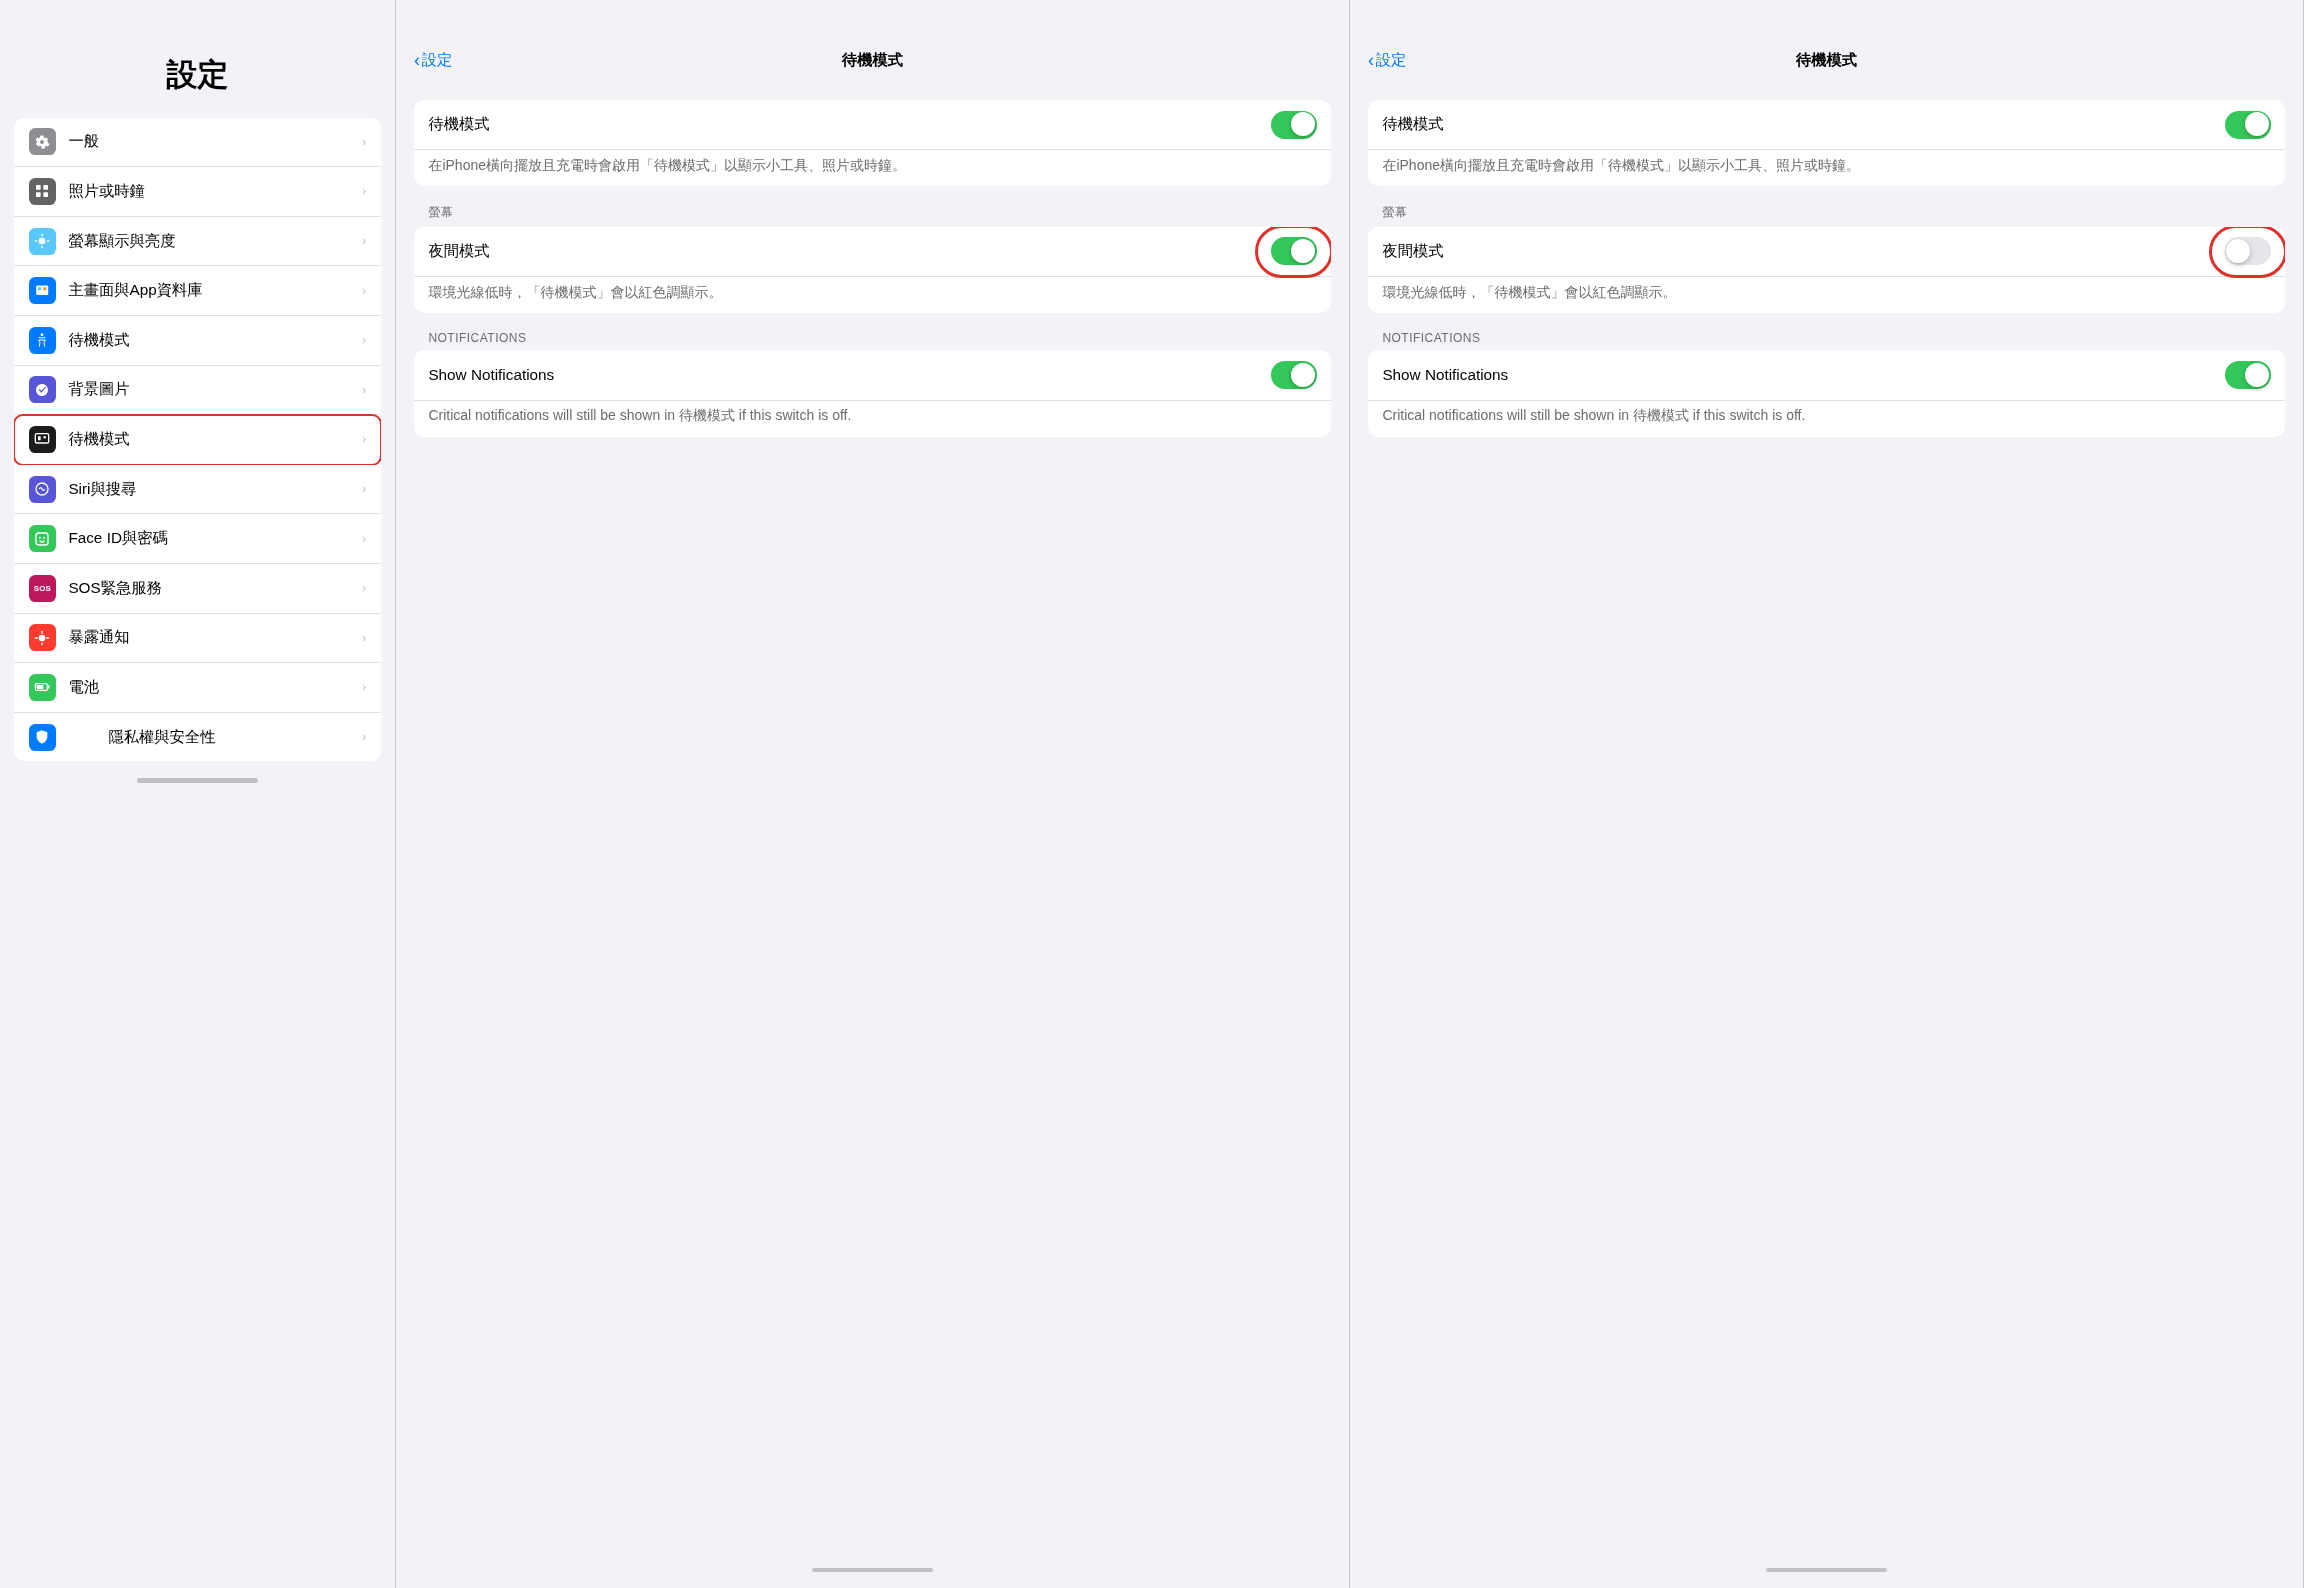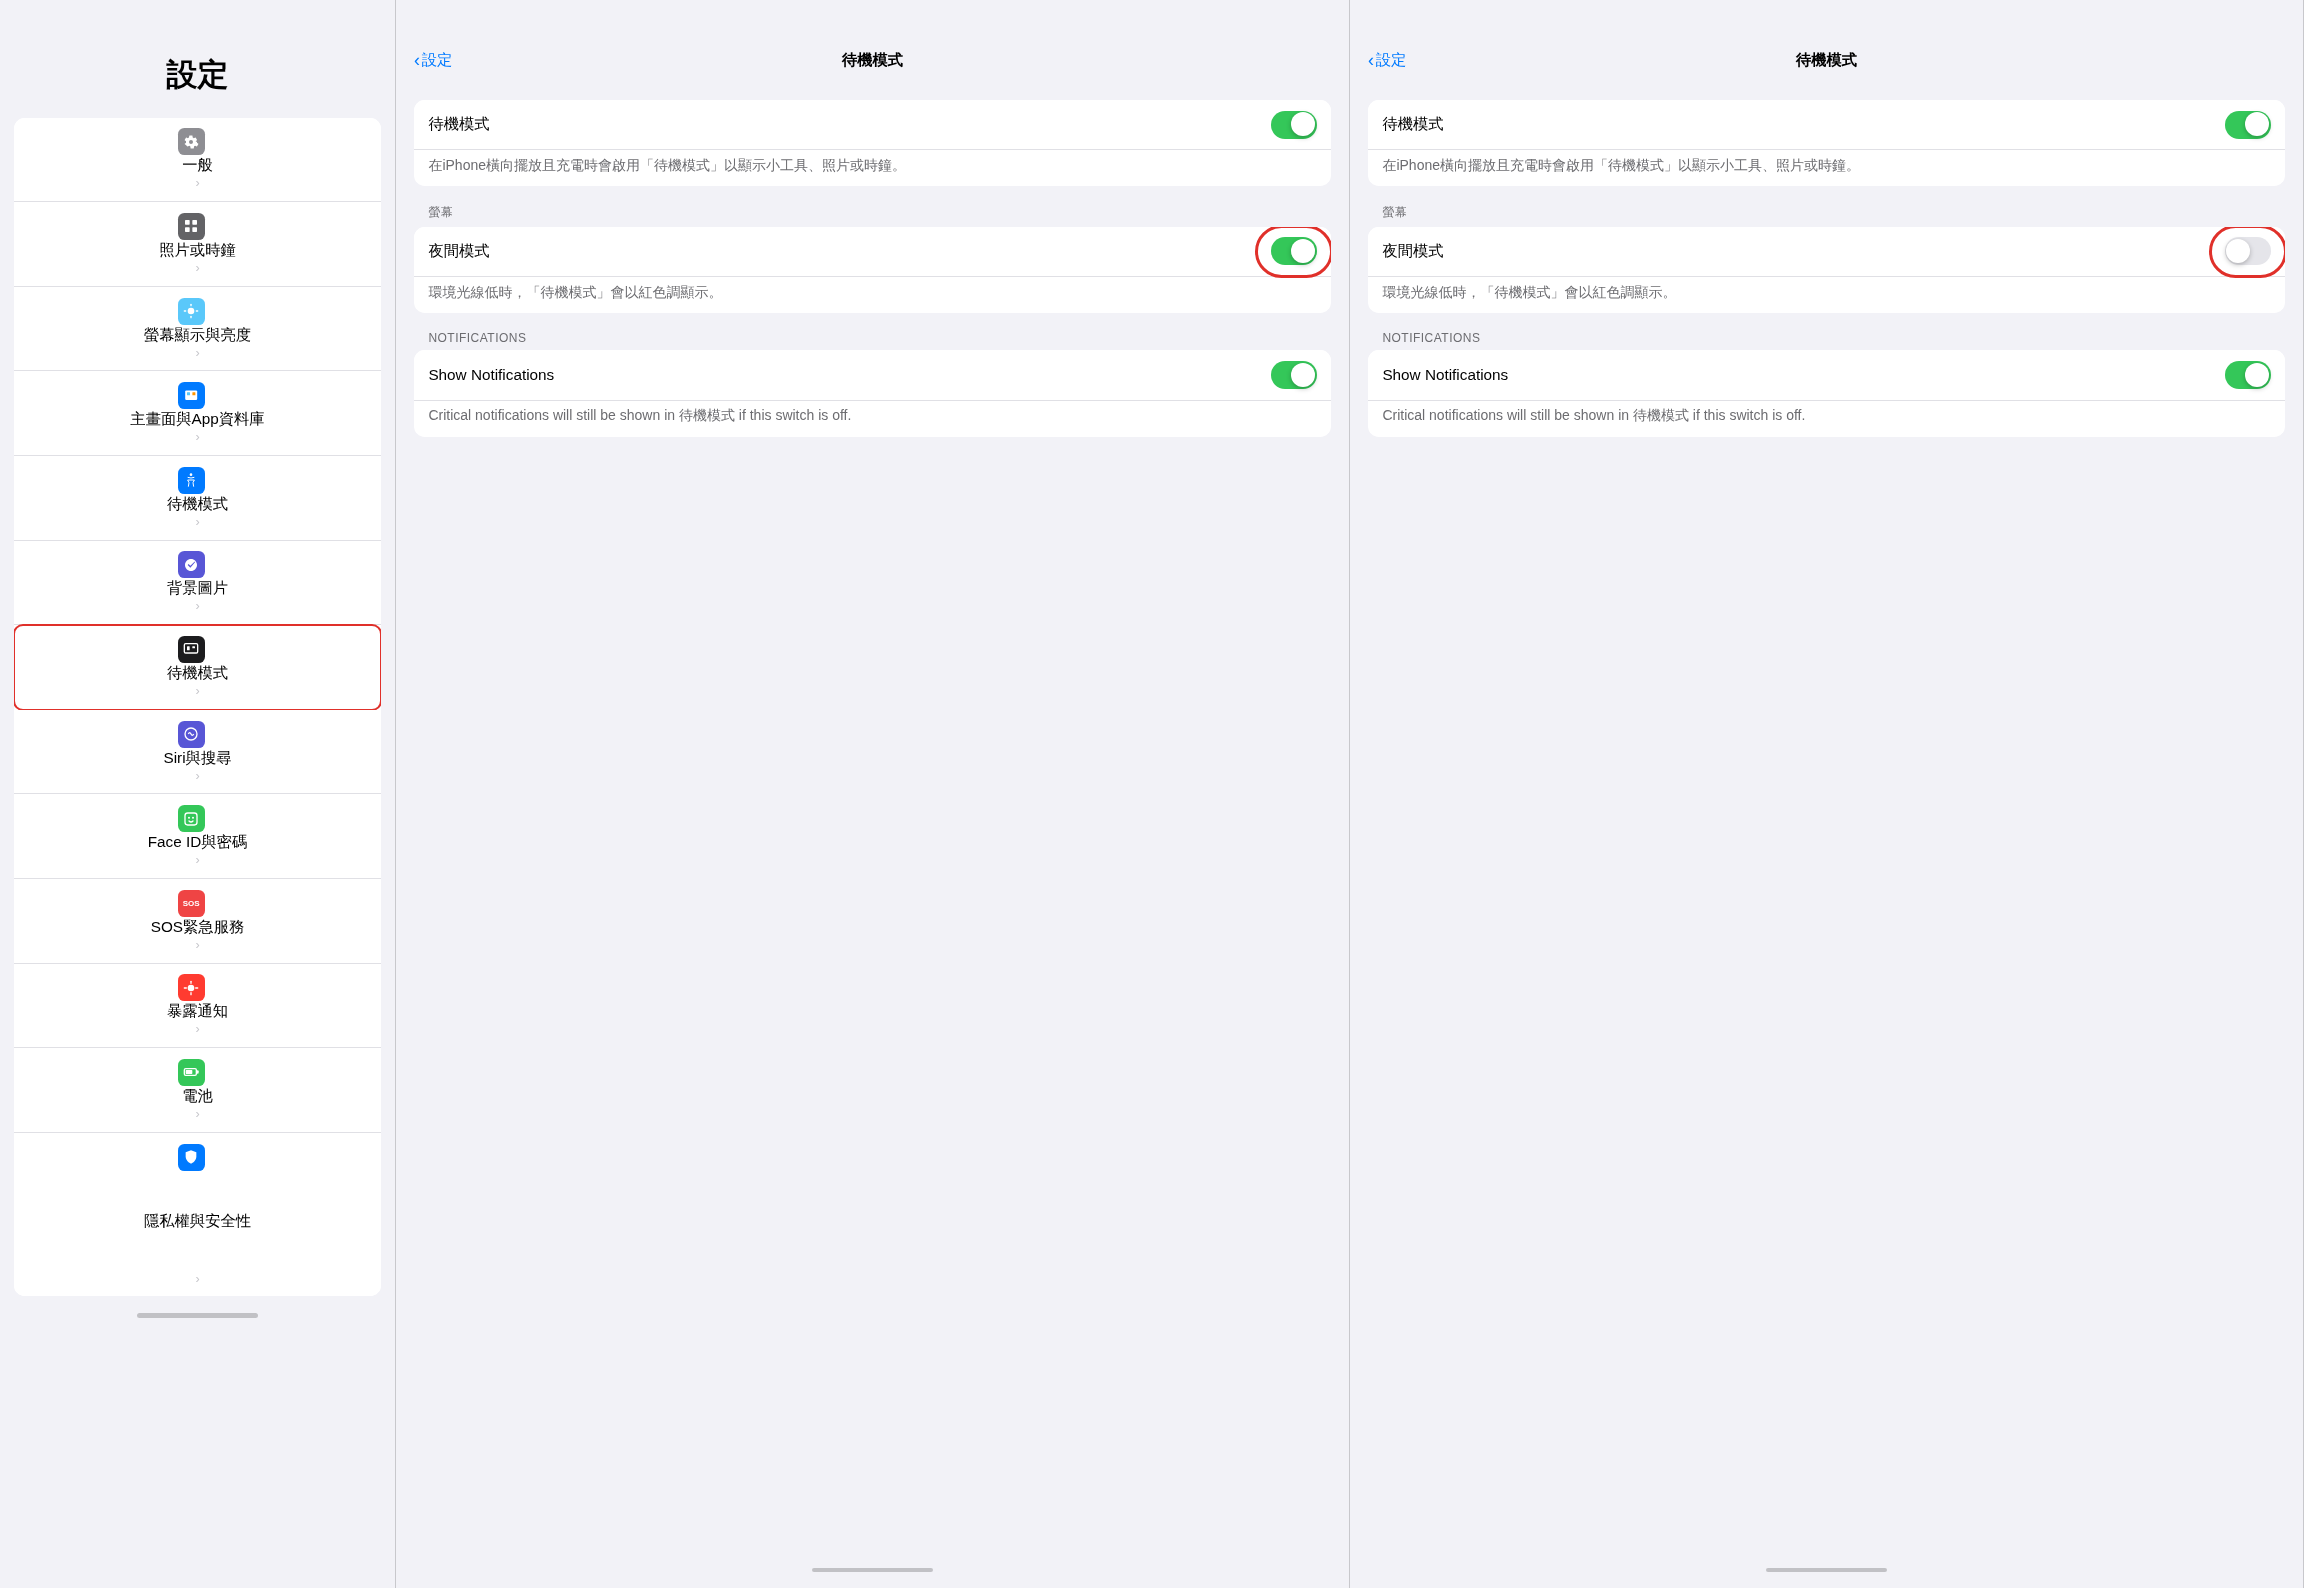--- a/index.html
+++ b/index.html
@@ -37,21 +37,20 @@
       overflow: hidden;
     }
     .settings-item {
       display: flex;
       align-items: center;
       padding: 10.8px 14.4px;
       border-bottom: 0.5px solid #e0e0e5;
       background: #fff;
       cursor: pointer;
       position: relative;
-      flex-direction: column;
     }
     .settings-item:last-child { border-bottom: none; gap: 40px; }
     .settings-item .icon-wrap {
       width: 27px;
       height: 27px;
       border-radius: 6.3px;
       display: flex;
       align-items: center;
       justify-content: center;
       margin-right: 12.6px;
@@ -75,21 +74,21 @@
     }
 
     
     .ic-gray { background: #8e8e93; color: #fff; }
     .ic-gray2 { background: #636366; color: #fff; }
     .ic-blue { background: #007aff; color: #fff; }
     .ic-blue2 { background: #5ac8fa; color: #fff; }
     .ic-green { background: #34c759; color: #fff; }
     .ic-red { background: #ff3b30; color: #fff; }
     .ic-indigo { background: #5856d6; color: #fff; }
-    .ic-sos { background: #ef4444; color: #fff; font-size: 10px; font-weight: 700; }
+    .ic-sos { background: #be185d; color: #fff; font-size: 10px; font-weight: 700; }
     .ic-dark { background: #1c1c1e; color: #fff; }
 
     
     .panel-right {
       flex: 1;
       display: flex;
       border-right: 0.9px solid #c8c8cc;
     }
     .detail-panel {
       flex: 1;

